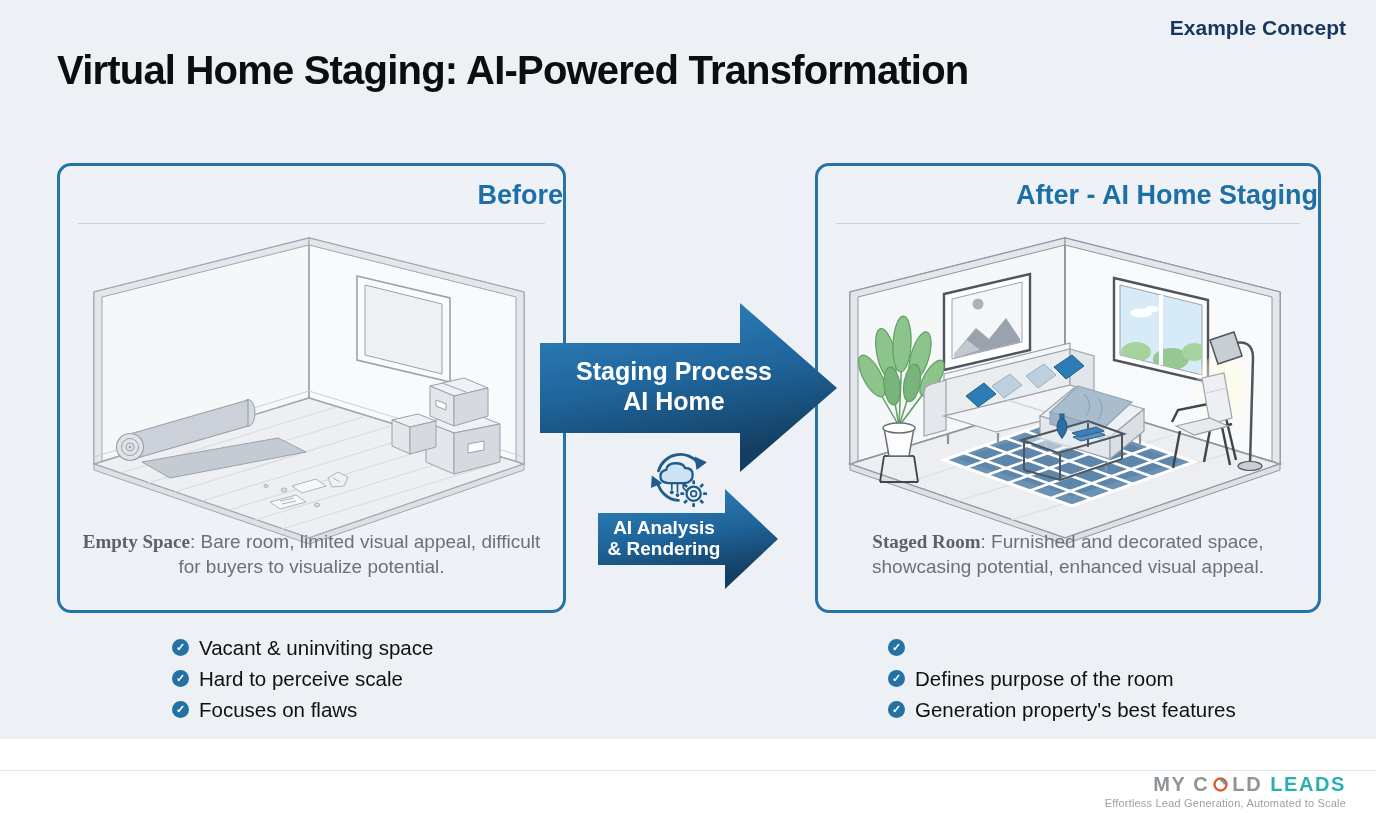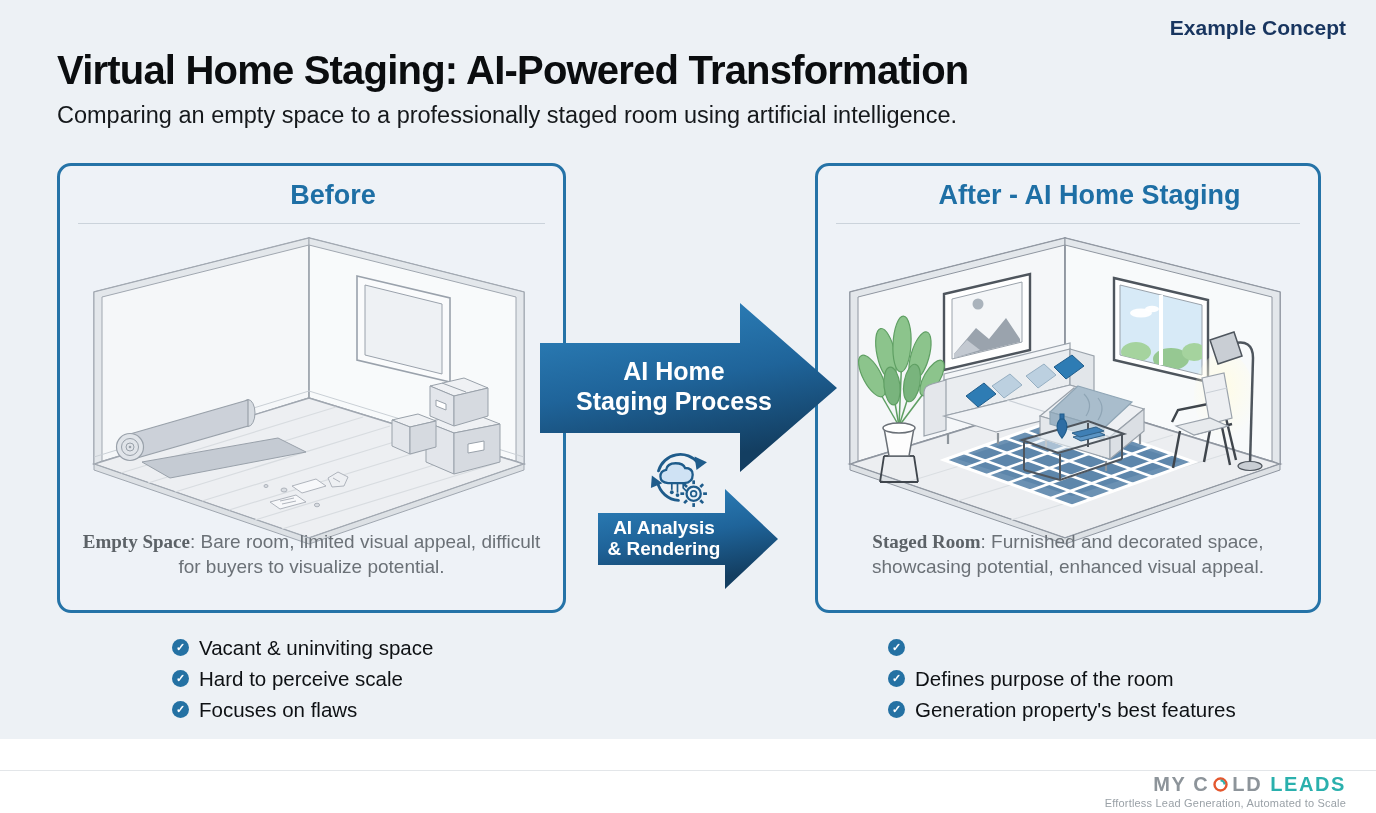--- a/index.html
+++ b/index.html
@@ -6,21 +6,21 @@
   .page{position:relative;width:1376px;height:813px;background:#edf1f5;overflow:hidden;
         font-family:"Liberation Sans", sans-serif;}
   .badge{position:absolute;top:16px;right:30px;font-size:21px;font-weight:bold;color:#18355f;}
   .title{position:absolute;top:48px;left:57px;margin:0;font-size:40px;font-weight:bold;
          letter-spacing:-0.8px;color:#0b0d0f;}
   .subtitle{position:absolute;top:102px;left:57px;margin:0;font-size:23.5px;color:#15181b;}
   .panel{position:absolute;top:163px;height:450px;border:3px solid #2573a7;border-radius:14px;
          background:#eef2f7;box-sizing:border-box;}
   .panel.before{left:57px;width:509px;}
   .panel.after{left:815px;width:506px;}
-  .panel h2{margin:14px 0 12px;text-align:center;font-size:27px;font-weight:bold;color:#1e6fa5;padding-left:43px;}
+  .panel h2{margin:14px 0 12px;text-align:right;font-size:27px;font-weight:bold;color:#1e6fa5;padding-left:43px;}
   .panel .hdiv{height:1px;background:#cbd3db;margin:0 18px;}
   .room{display:block;margin:4px auto 0;}
   .caption{position:absolute;bottom:12px;left:18px;right:18px;text-align:center;
            font-size:19px;line-height:1.32;color:#6b7177;}
   .caption b{color:#5c6267;font-family:Liberation Serif, serif;}
   .middle{position:absolute;left:530px;top:280px;width:320px;height:330px;z-index:5;}
   .middle svg{position:absolute;left:0;top:0;}
   .arrow-label{position:absolute;color:#fff;font-weight:bold;text-align:center;z-index:6;}
   .arrow-label.big{left:10px;top:76px;width:268px;font-size:25px;line-height:30px;}
   .arrow-label.small{left:52px;top:237px;width:164px;font-size:19px;line-height:21px;}
@@ -39,21 +39,20 @@
   .logo-o{display:inline-block;margin:0 1px;}
   .logo-tagline{margin-top:1px;font-size:11px;letter-spacing:0.2px;color:#9aa1a7;}
 </style>
 </head>
 <body>
 
 <div class="page">
 
   <div class="badge">Example Concept</div>
   <h1 class="title">Virtual Home Staging: AI-Powered Transformation</h1>
-  <p class="subtitle">Comparing an empty space to a professionally staged room using artificial intelligence.</p>
 
   <section class="panel before">
     <h2>Before</h2>
     <div class="hdiv"></div>
     <svg class="room" width="484" height="318" viewBox="0 0 484 318">
       <g>
         <polygon points="24,64 239,10 239,170 24,236" fill="#f5f7f9" stroke="#a0a7b0" stroke-width="1.4"></polygon>
         <polygon points="239,10 454,64 454,236 239,170" fill="#f8fafb" stroke="#a0a7b0" stroke-width="1.4"></polygon>
         <polygon points="24,236 239,170 454,236 239,310" fill="#edeff2" stroke="#a0a7b0" stroke-width="1.4"></polygon>
         <polygon points="24,64 239,10 239,17 32,69 32,233 24,236" fill="#e3e7eb" stroke="#a0a7b0" stroke-width="1"></polygon>
@@ -315,22 +314,22 @@
           <line x1="40" y1="40" x2="37" y2="37"></line>
             <line x1="54" y1="40" x2="57" y2="37"></line>
           <line x1="40" y1="54" x2="37" y2="57"></line>
             <line x1="54" y1="54" x2="57" y2="57"></line>
         </g>
         <circle cx="47" cy="47" r="7.5" fill="#eaf2f9" stroke="#1f5c8b" stroke-width="2.4"></circle>
         <circle cx="47" cy="47" r="3" fill="none" stroke="#1f5c8b" stroke-width="1.8"></circle>
       </g>
     </svg>
     <div class="arrow-label big">
+      <div>Staging Process</div>
       <div>AI Home</div>
-      <div>Staging Process</div>
     </div>
     <div class="arrow-label small">
       <div>AI Analysis</div>
       <div>&amp; Rendering</div>
     </div>
   </div>
 
   <ul class="bullets left">
     <li>
         <span class="check">✓</span>

